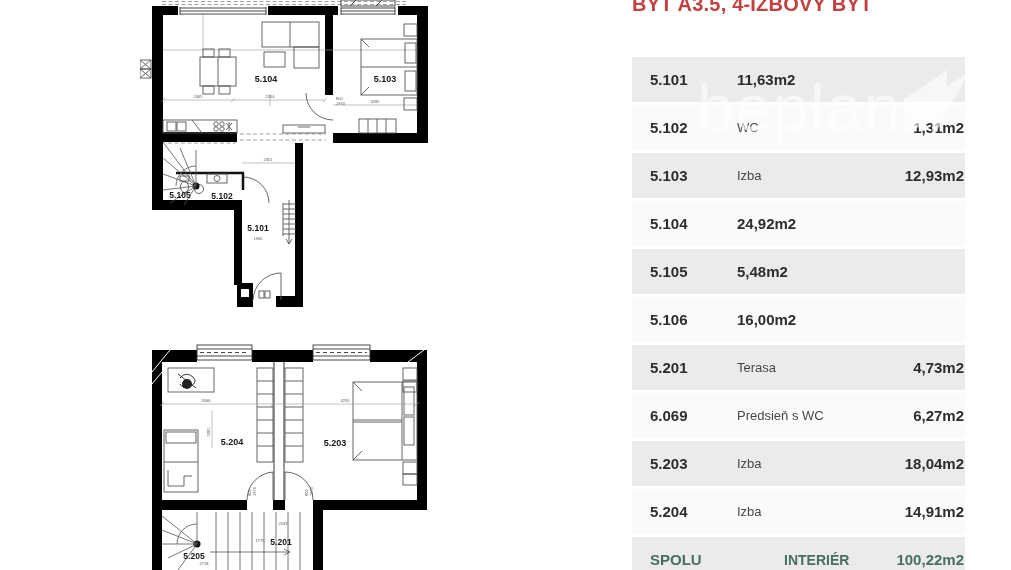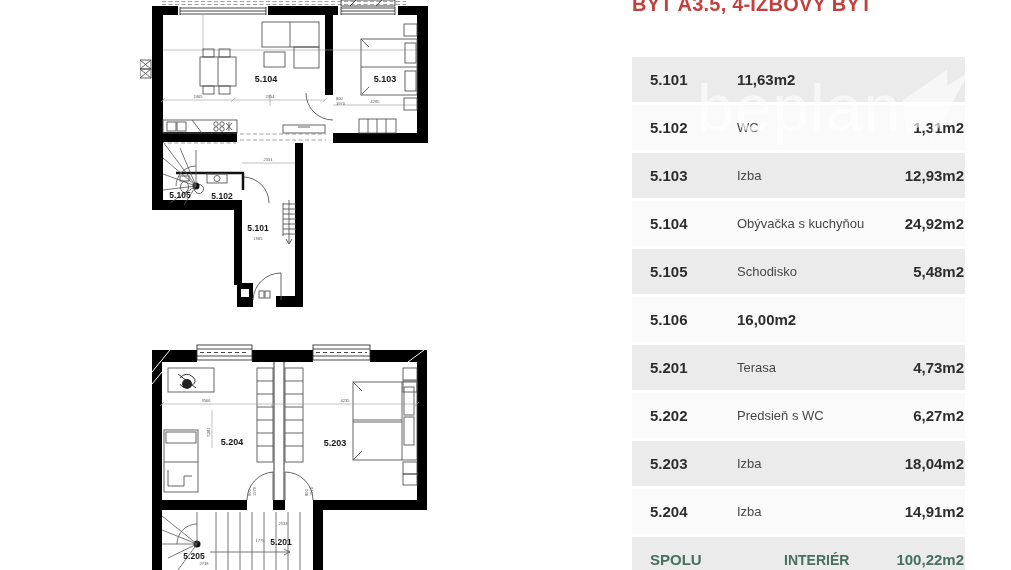--- a/index.html
+++ b/index.html
@@ -336,39 +336,37 @@
         <span class="cell-name">WC</span>
         <span class="cell-area">1,31m2</span>
       </div>
       <div class="row gray">
         <span class="cell-num">5.103</span>
         <span class="cell-name">Izba</span>
         <span class="cell-area">12,93m2</span>
       </div>
       <div class="row light">
         <span class="cell-num">5.104</span>
-        <span class="cell-name">Obývačka s kuchyňou</span>
         <span class="cell-area">24,92m2</span>
       </div>
       <div class="row gray">
         <span class="cell-num">5.105</span>
-        <span class="cell-name">Schodisko</span>
         <span class="cell-area">5,48m2</span>
       </div>
       <div class="row light">
         <span class="cell-num">5.106</span>
         <span class="cell-area">16,00m2</span>
       </div>
       <div class="row gray">
         <span class="cell-num">5.201</span>
         <span class="cell-name">Terasa</span>
         <span class="cell-area">4,73m2</span>
       </div>
       <div class="row light">
-        <span class="cell-num">5.202</span>
+        <span class="cell-num">6.069</span>
         <span class="cell-name">Predsieň s WC</span>
         <span class="cell-area">6,27m2</span>
       </div>
       <div class="row gray">
         <span class="cell-num">5.203</span>
         <span class="cell-name">Izba</span>
         <span class="cell-area">18,04m2</span>
       </div>
       <div class="row light">
         <span class="cell-num">5.204</span>

